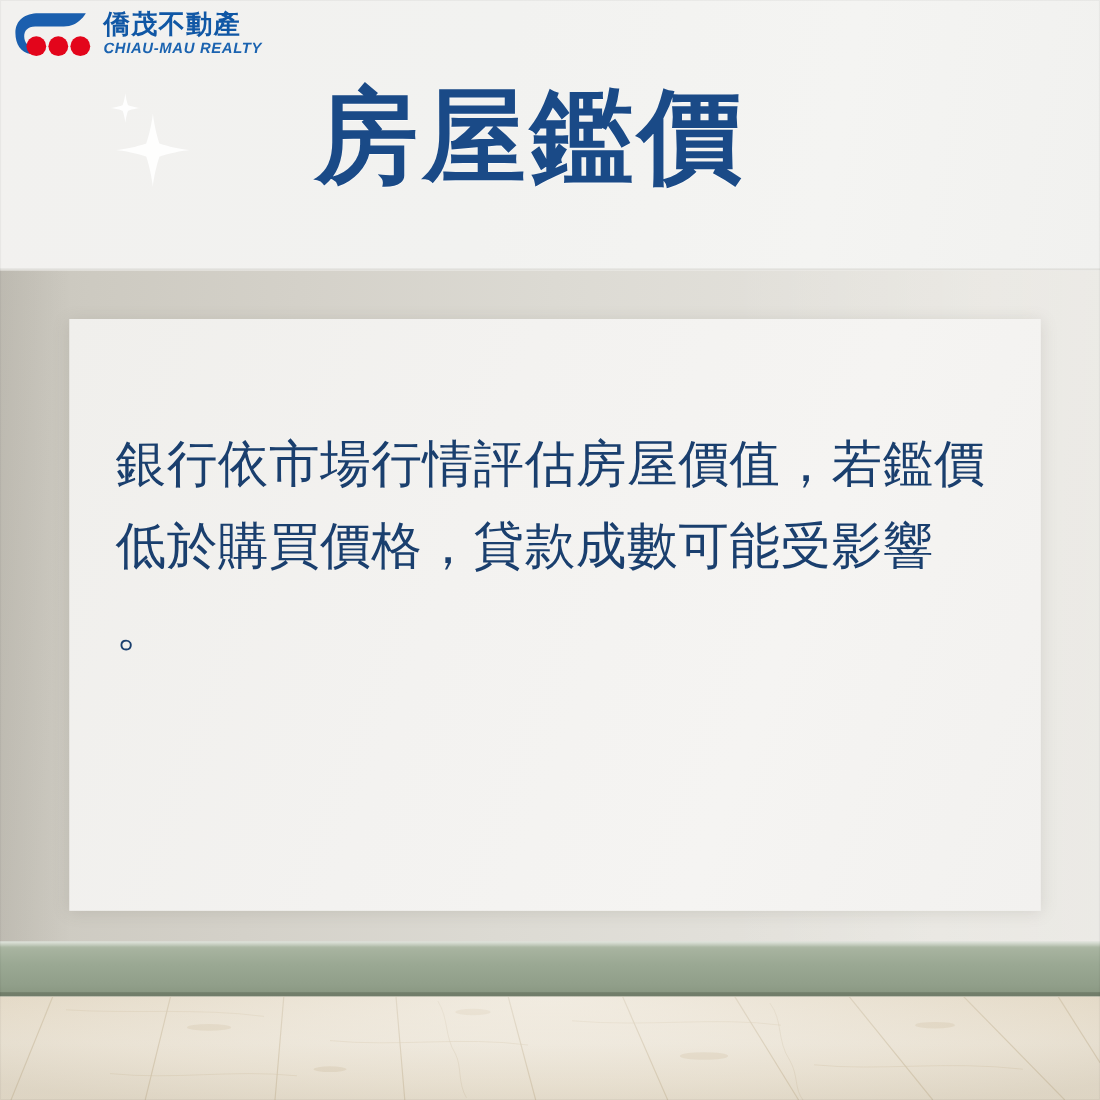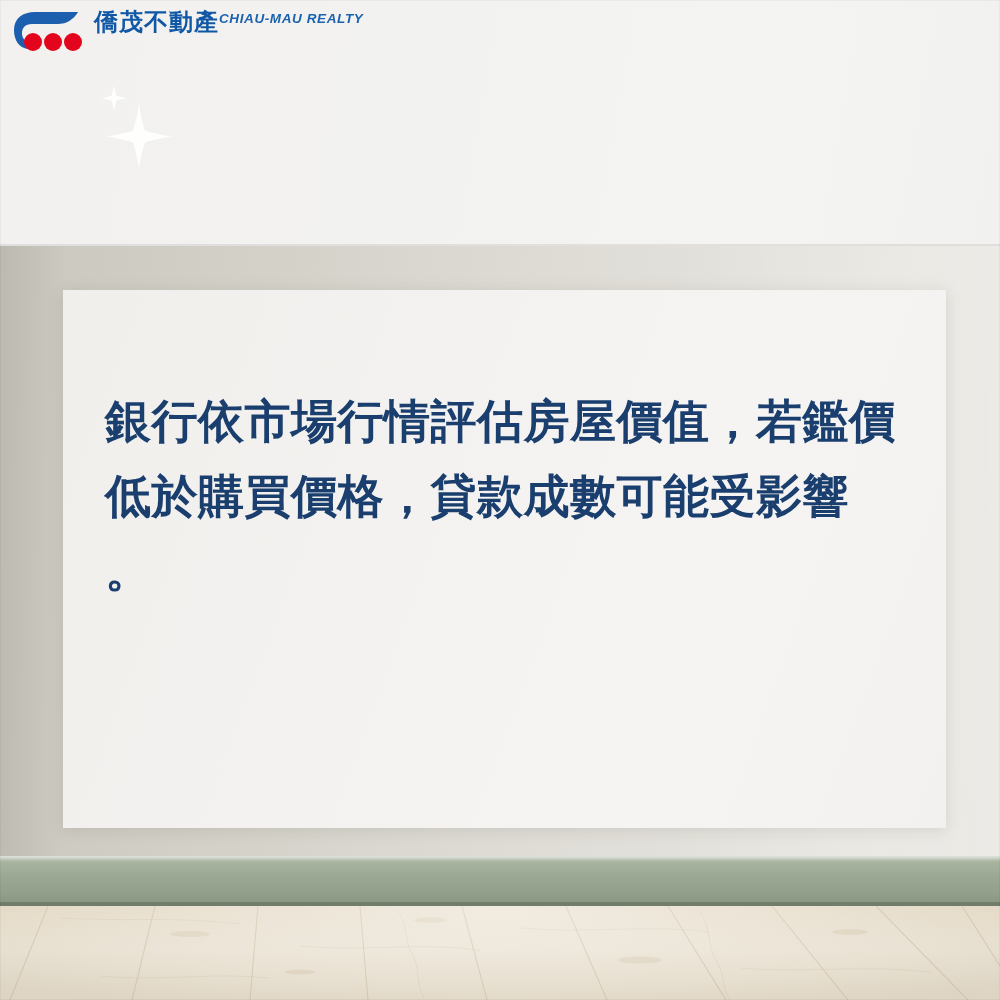--- a/index.html
+++ b/index.html
@@ -44,21 +44,21 @@
   }
   .brand-mark {
     position: relative;
     width: 80px;
     height: 46px;
   }
   .brand-mark svg { display: block; }
 
   .brand-words {
     display: flex;
-    flex-direction: row;
+    flex-direction: column;
     justify-content: flex-start;
     padding-top: 2px;
   }
   .brand-cn {
     font-size: 24px;
     font-weight: 700;
     color: #1057a5;
     letter-spacing: 1px;
     line-height: 1.05;
     white-space: nowrap;
@@ -138,21 +138,21 @@
     height: 538px;
     background: linear-gradient(110deg, #f0efec 0%, #f3f2f0 40%, #f5f4f2 70%, #f2f1ef 100%);
     box-shadow: 0 2px 14px rgba(110,106,96,0.18);
   }
   .card-inner {
     padding: 48px 42px 0 42px;
   }
   .body-text {
     font-family: "DejaVu Sans", "Liberation Sans", sans-serif;
     font-size: 46px;
-    font-weight: 700;
+    font-weight: 400;
     color: #1a3f6e;
     line-height: 1.62;
     letter-spacing: 0.5px;
     text-align: left;
     word-break: break-all;
   }
 
   
   .baseboard {
     position: absolute;
@@ -224,20 +224,21 @@
       </div>
     </div>
 
     <div class="sparkle-wrap">
       <svg width="92" height="96" viewBox="0 0 92 96" xmlns="http://www.w3.org/2000/svg" aria-hidden="true">
         <path d="M36 32 C36 32 39 24 40 14 C41 24 44 32 44 32 C44 32 52 35 62 36 C52 37 44 40 44 40 C44 40 41 48 40 58 C39 48 36 40 36 40 C36 40 28 37 18 36 C28 35 36 32 36 32 Z" fill="#ffffff" opacity="0.92" transform="translate(-18,-16) scale(0.62) translate(18,16)"></path>
         <path d="M36 40 C36 40 41 26 43 8 C45 26 50 40 50 40 C50 40 64 45 82 47 C64 49 50 54 50 54 C50 54 45 68 43 86 C41 68 36 54 36 54 C36 54 22 49 4 47 C22 45 36 40 36 40 Z" fill="#ffffff" opacity="0.88" transform="translate(6,14) scale(0.86)"></path>
       </svg>
     </div>
 
+    <div class="page-title">房屋鑑價</div>
   </div>
 
   <div class="wall">
     <div class="wall-shade"></div>
     <div class="wall-glow"></div>
   </div>
 
   <div class="content-card">
     <div class="card-inner">
       <p class="body-text">銀行依市場行情評估房屋價值，若鑑價低於購買價格，貸款成數可能受影響 。</p>

